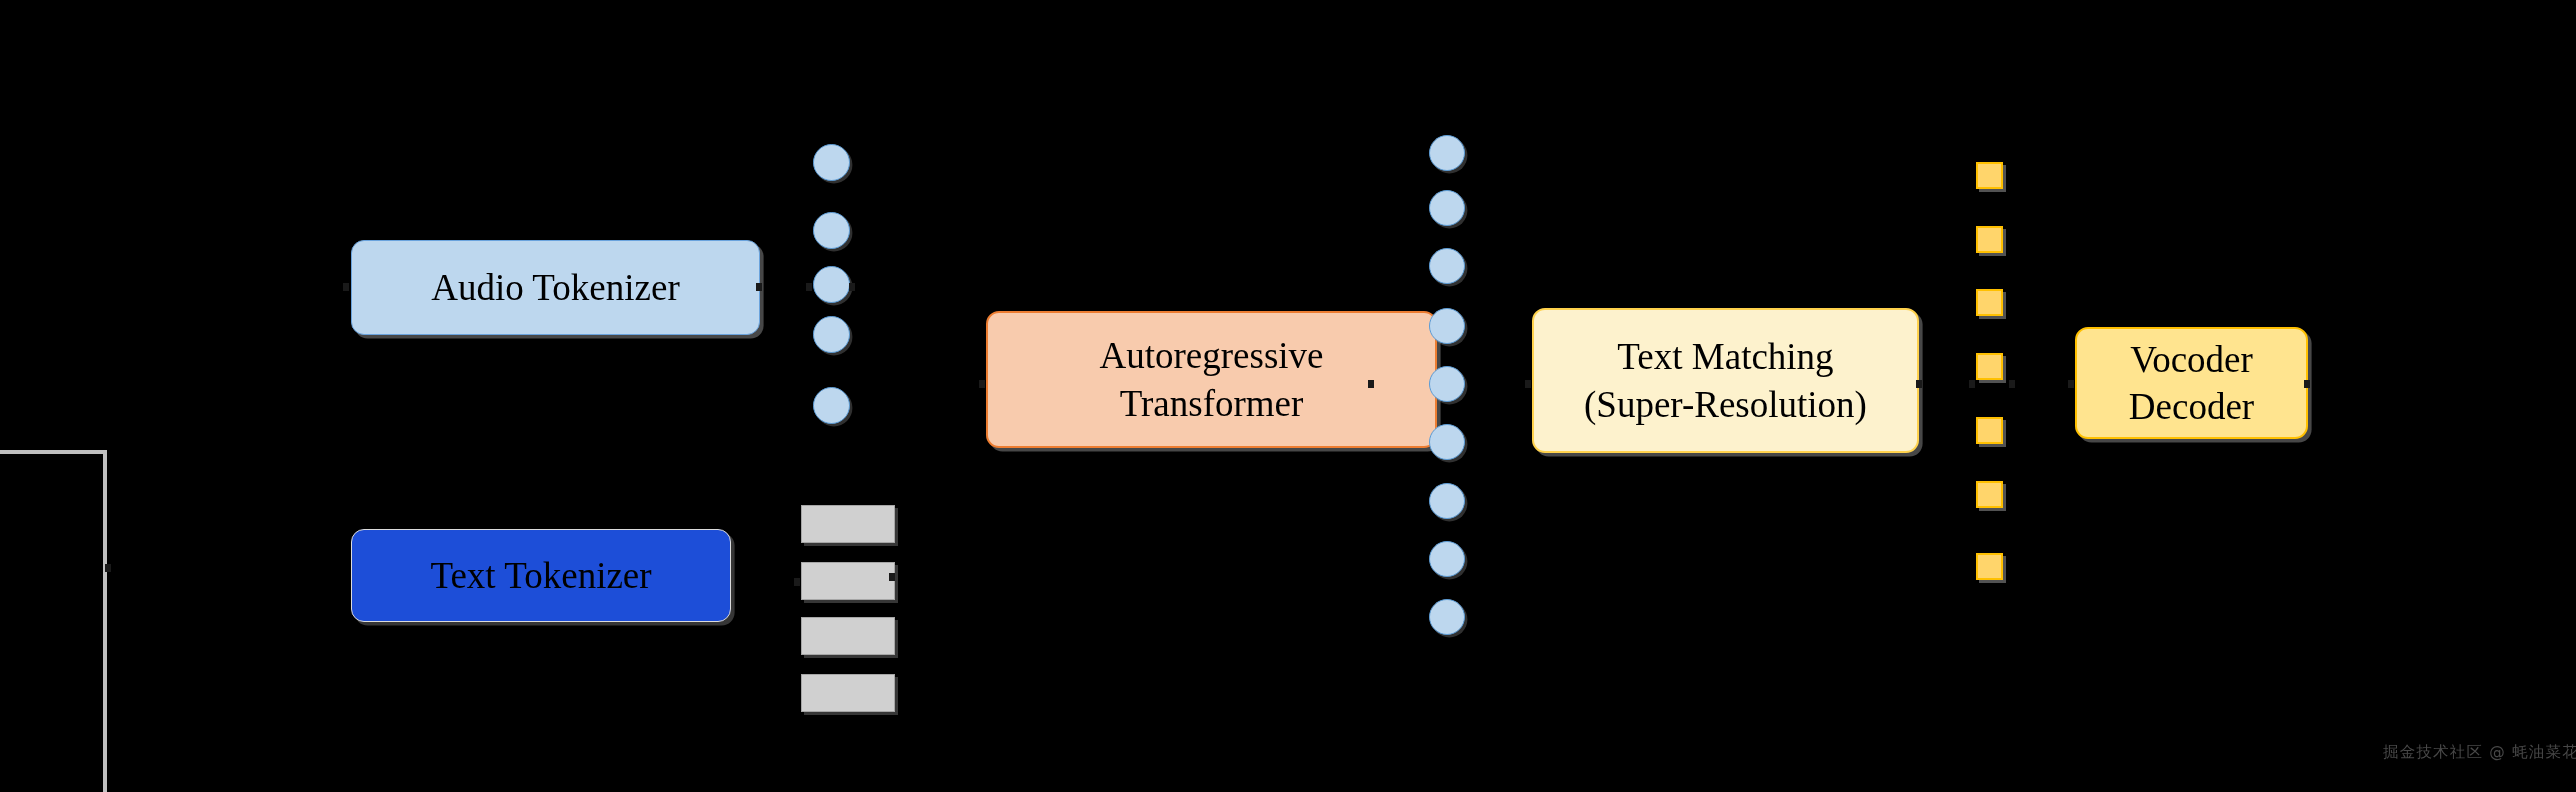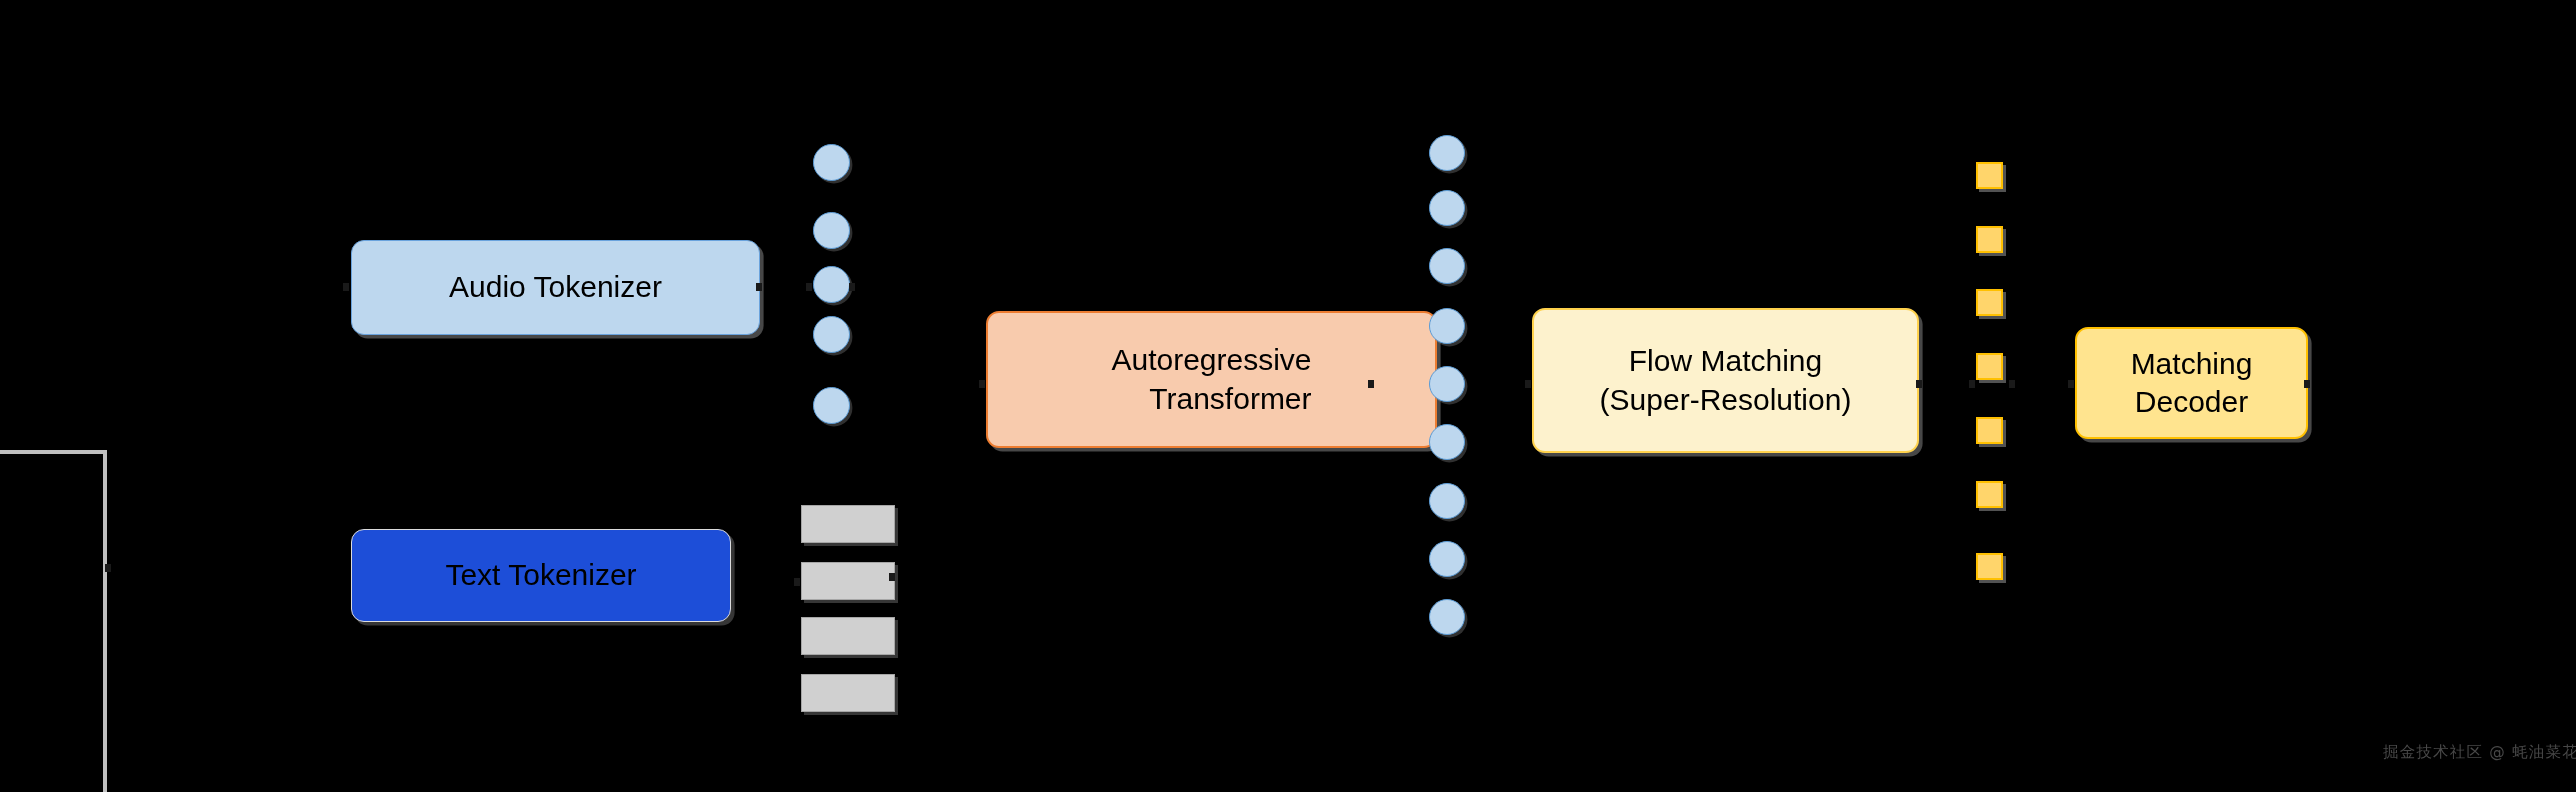--- a/index.html
+++ b/index.html
@@ -19,45 +19,44 @@
   }
 
   
   .node {
     position: absolute;
     display: flex;
     align-items: center;
     justify-content: center;
     text-align: center;
     border-radius: 13px;
-    font-size: 30px;
+    font-size: 37px;
     line-height: 1.28;
     color: #000000;
-    font-family: Liberation Sans, sans-serif;
+    font-family: Liberation Serif, serif;
     box-shadow: 3.6px 3.6px 0 rgba(130,130,130,0.55);
     padding: 0 8.3px;
   }
   .node .label { display: block; white-space: pre-line; }
 
   .node-audio-tokenizer {
     left: 351px; top: 240px; width: 409px; height: 95px;
     background: #bdd7ee;
     border: 1.8px solid #6aa3dd;
   }
   .node-text-tokenizer {
     left: 351px; top: 529px; width: 380px; height: 93px;
     background: #1d4ed8;
     border: 0.6px solid #dcdcdc;
     box-shadow: 3.6px 3.6px 0 rgba(120,120,120,0.45);
   }
   .node-autoregressive {
     left: 986px; top: 311px; width: 451px; height: 137px;
     background: #f8cbad;
     border: 2.4px solid #ed7d31;
-    text-align: right;
   }
   .node-flow-matching {
     left: 1532px; top: 308px; width: 387px; height: 145px;
     background: #fdf2cd;
     border: 2.4px solid #ffd24d;
   }
   .node-vocoder-decoder {
     left: 2075px; top: 327px; width: 233px; height: 112px;
     background: #ffe48f;
     border: 2.4px solid #ffc000;
@@ -172,40 +171,40 @@
     <div class="circle-token c2" style="left:1429px; top:248px;"></div>
     <div class="circle-token c2" style="left:1429px; top:308px;"></div>
     <div class="circle-token c2" style="left:1429px; top:366px;"></div>
     <div class="circle-token c2" style="left:1429px; top:424px;"></div>
     <div class="circle-token c2" style="left:1429px; top:483px;"></div>
     <div class="circle-token c2" style="left:1429px; top:541px;"></div>
     <div class="circle-token c2" style="left:1429px; top:599px;"></div>
   </div>
 
   <div class="node node-flow-matching">
-    <span class="label">Flow Matching
+    <span class="label">Text Matching
 (Super-Resolution)</span>
   </div>
   <div class="connector conn-dot" style="left:1525px; top:380px;"></div>
   <div class="connector conn-dot" style="left:1916px; top:380px;"></div>
 
   <div class="token-col">
     <div class="square-token" style="left:1976px; top:162px;"></div>
     <div class="square-token" style="left:1976px; top:226px;"></div>
     <div class="square-token" style="left:1976px; top:289px;"></div>
     <div class="square-token" style="left:1976px; top:353px;"></div>
     <div class="square-token" style="left:1976px; top:417px;"></div>
     <div class="square-token" style="left:1976px; top:481px;"></div>
     <div class="square-token" style="left:1976px; top:553px;"></div>
   </div>
   <div class="connector conn-dot" style="left:1969px; top:380px;"></div>
   <div class="connector conn-dot" style="left:2009px; top:380px;"></div>
 
   <div class="node node-vocoder-decoder">
-    <span class="label">Matching
+    <span class="label">Vocoder
 Decoder</span>
   </div>
   <div class="connector conn-dot" style="left:2068px; top:380px;"></div>
   <div class="connector conn-dot" style="left:2304px; top:380px;"></div>
 
   <div class="watermark">掘金技术社区 @ 蚝油菜花</div>
 
 </div>
 
 

